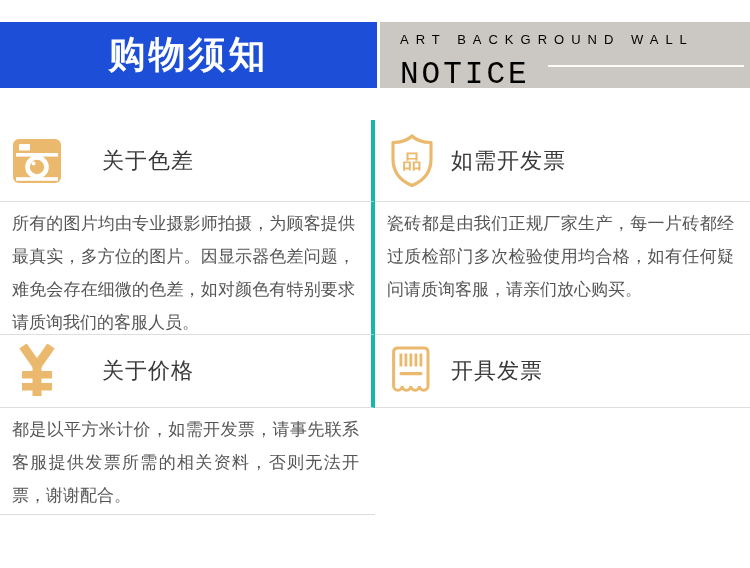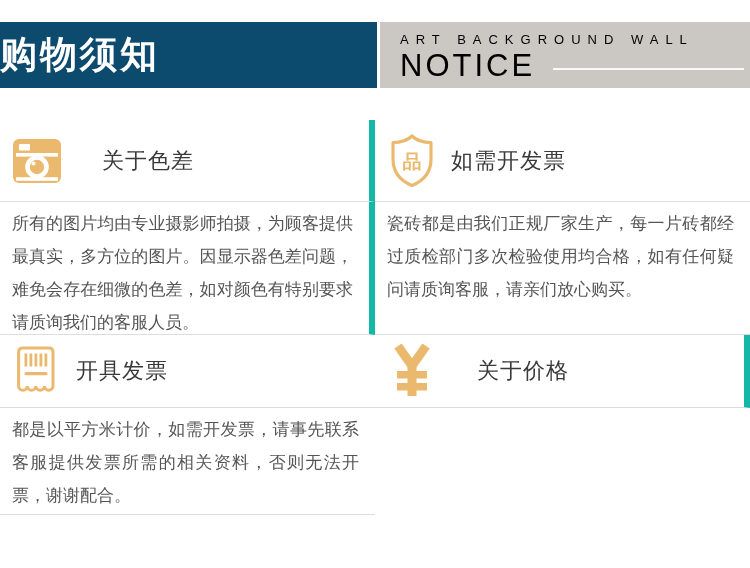--- a/index.html
+++ b/index.html
@@ -1,35 +1,35 @@
 <!DOCTYPE html>
 <html><head>
 <meta charset="utf-8">
 <style>
   html,body{margin:0;padding:0;background:#ffffff;}
   body{font-family:"Liberation Sans","DejaVu Sans",sans-serif;}
   .page{position:relative;width:750px;height:568px;background:#ffffff;overflow:hidden;}
 
   
   .header{position:absolute;top:22px;left:0;width:750px;height:66px;display:flex;}
-  .header-red{width:377px;background:#0c4a6e;display:flex;align-items:center;justify-content:flex-start;
+  .header-red{width:377px;background:#1d4ed8;display:flex;align-items:center;justify-content:center;
               box-sizing:border-box;}
   .header-red .title{color:#ffffff;font-size:37px;font-weight:bold;letter-spacing:3px;white-space:nowrap;}
   .header-gap{width:3px;background:#ffffff;}
   .header-gray{flex:1;background:#CBC8C3;color:#000000;padding:10px 0 0 20px;box-sizing:border-box;overflow:hidden;}
   .header-sub{font-size:13px;letter-spacing:7px;font-weight:400;white-space:nowrap;}
-  .notice-row{display:flex;align-items:center;margin-top:3px;}
+  .notice-row{display:flex;margin-top:12px;font-family:Liberation Mono, monospace;}
   .notice{font-size:31px;font-weight:200;letter-spacing:3px;line-height:1;white-space:nowrap;}
   .notice-line{flex:1;height:2px;background:rgba(255,255,255,0.9);margin:6px 6px 0 18px;}
 
   
   .grid{position:absolute;top:120px;left:0;width:750px;display:grid;
         grid-template-columns:375px 375px;grid-template-rows:82px 133px 73px 107px;}
   .cell{box-sizing:border-box;border-bottom:1px solid #dddddd;overflow:hidden;}
-  .cell.left{border-right:6px solid #14b8a6;gap:40px;}
+  .cell.left{border-right:4px solid #14b8a6;gap:40px;}
   .title-cell{display:flex;align-items:center;padding-left:12px;gap:14px;}
   .icon-wrap{width:50px;min-width:50px;display:flex;align-items:center;justify-content:center;}
   .section-title{font-size:22px;color:#3a3a3a;letter-spacing:1px;white-space:nowrap;}
   .body-cell{padding:5px 16px 0 12px;font-size:17px;color:#555555;line-height:33px;text-align:justify;}
 </style>
 </head>
 <body>
 
 <div class="page">
 
@@ -69,43 +69,43 @@
           <path d="M25 2 C21 6 13 8.5 6 8.5 L6 25 C6 38.5 14 47 25 51.5 C36 47 44 38.5 44 25 L44 8.5 C37 8.5 29 6 25 2 Z" fill="none" stroke="#EBB96D" stroke-width="3.2" stroke-linejoin="round"></path>
           <text x="25" y="34" font-size="19" font-weight="bold" fill="#EBB96D" text-anchor="middle">品</text>
         </svg>
       </span>
       <span class="section-title">如需开发票</span>
     </div>
 
     <div class="cell left body-cell">所有的图片均由专业摄影师拍摄，为顾客提供最真实，多方位的图片。因显示器色差问题，难免会存在细微的色差，如对颜色有特别要求请质询我们的客服人员。</div>
     <div class="cell body-cell">瓷砖都是由我们正规厂家生产，每一片砖都经过质检部门多次检验使用均合格，如有任何疑问请质询客服，请亲们放心购买。</div>
 
+    <div class="cell left title-cell">
+      <span class="icon-wrap">
+        <svg width="36" height="54" viewBox="0 0 36 54">
+          <path d="M4 2 L18 22 L32 2" fill="none" stroke="#EBB96D" stroke-width="9"></path>
+          <rect x="13.5" y="20" width="9" height="32" fill="#EBB96D"></rect>
+          <rect x="3" y="27" width="30" height="7.5" fill="#EBB96D"></rect>
+          <rect x="3" y="39" width="30" height="7.5" fill="#EBB96D"></rect>
+        </svg>
+      </span>
+      <span class="section-title">关于价格</span>
+    </div>
+
     <div class="cell title-cell">
       <span class="icon-wrap">
         <svg width="46" height="52" viewBox="0 0 46 52">
           <path d="M9 3 L35 3 Q39 3 39 7 L39 41 A4.3 4.3 0 0 1 30.4 41 A4.3 4.3 0 0 1 21.8 41 A4.3 4.3 0 0 1 13.2 41 A4.3 4.3 0 0 1 4.6 41 L4.6 7 Q4.6 3 9 3 Z" fill="none" stroke="#EBB96D" stroke-width="3"></path>
           <rect x="10.5" y="8.5" width="2.8" height="13" fill="#EBB96D"></rect>
           <rect x="15.5" y="8.5" width="2.8" height="13" fill="#EBB96D"></rect>
           <rect x="20.5" y="8.5" width="2.8" height="13" fill="#EBB96D"></rect>
           <rect x="25.5" y="8.5" width="2.8" height="13" fill="#EBB96D"></rect>
           <rect x="30.5" y="8.5" width="2.8" height="13" fill="#EBB96D"></rect>
           <rect x="10.5" y="27" width="23" height="3.2" rx="1.5" fill="#EBB96D"></rect>
         </svg>
       </span>
       <span class="section-title">开具发票</span>
     </div>
 
-    <div class="cell left title-cell">
-      <span class="icon-wrap">
-        <svg width="36" height="54" viewBox="0 0 36 54">
-          <path d="M4 2 L18 22 L32 2" fill="none" stroke="#EBB96D" stroke-width="9"></path>
-          <rect x="13.5" y="20" width="9" height="32" fill="#EBB96D"></rect>
-          <rect x="3" y="27" width="30" height="7.5" fill="#EBB96D"></rect>
-          <rect x="3" y="39" width="30" height="7.5" fill="#EBB96D"></rect>
-        </svg>
-      </span>
-      <span class="section-title">关于价格</span>
-    </div>
-
     <div class="cell body-cell">都是以平方米计价，如需开发票，请事先联系客服提供发票所需的相关资料，否则无法开票，谢谢配合。</div>
 
   </div>
 </div>
 
 </body></html>

